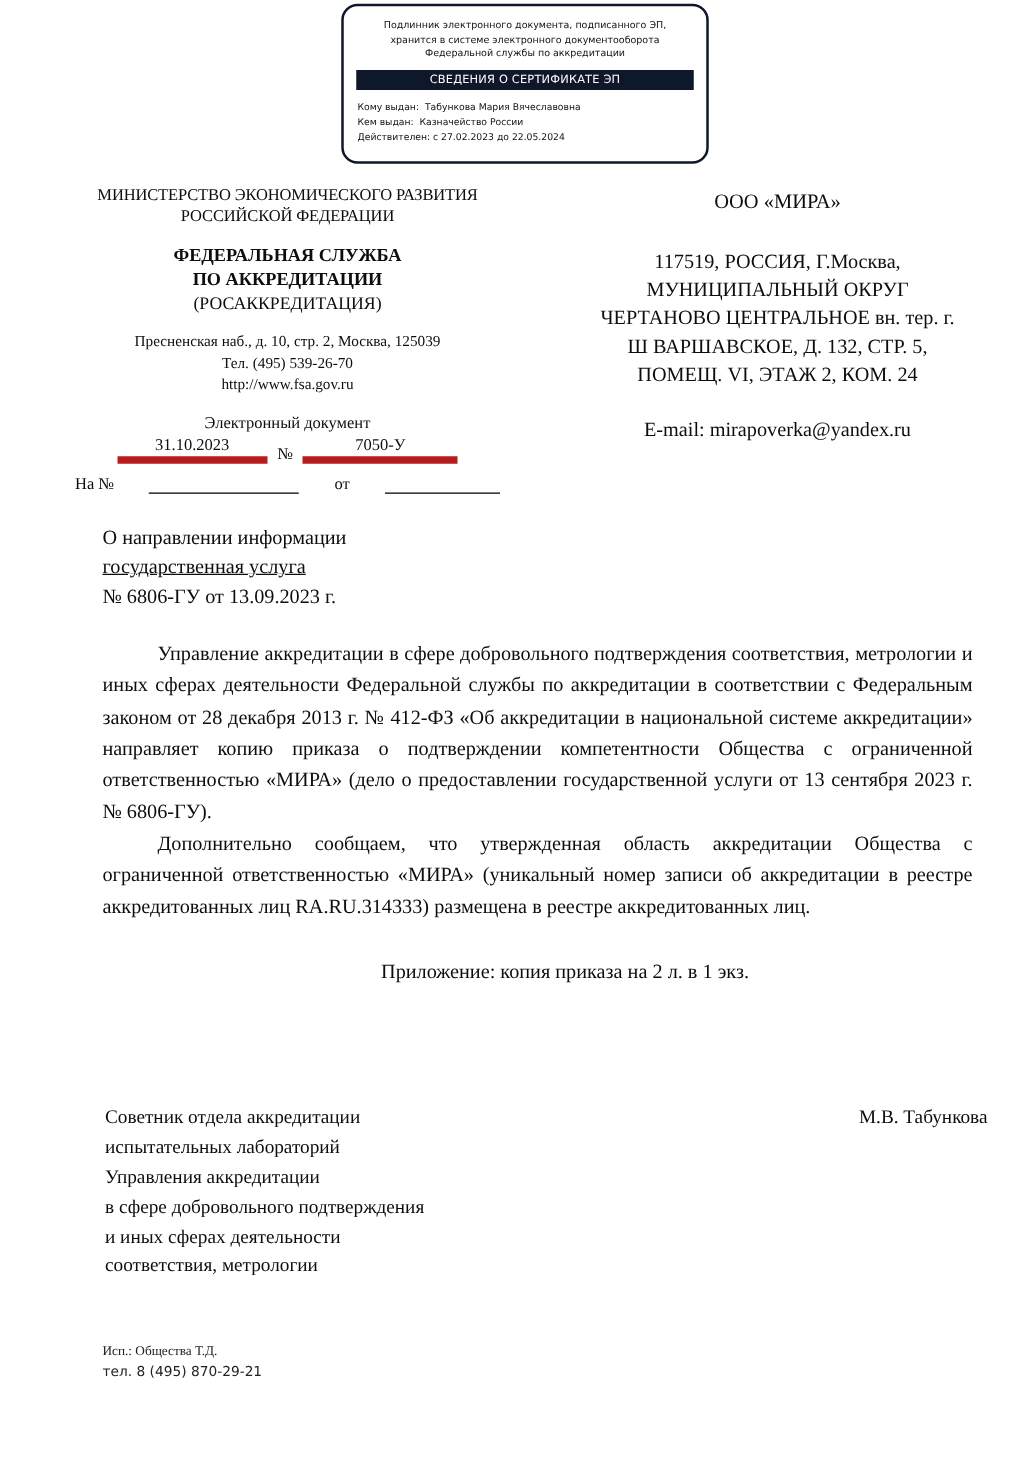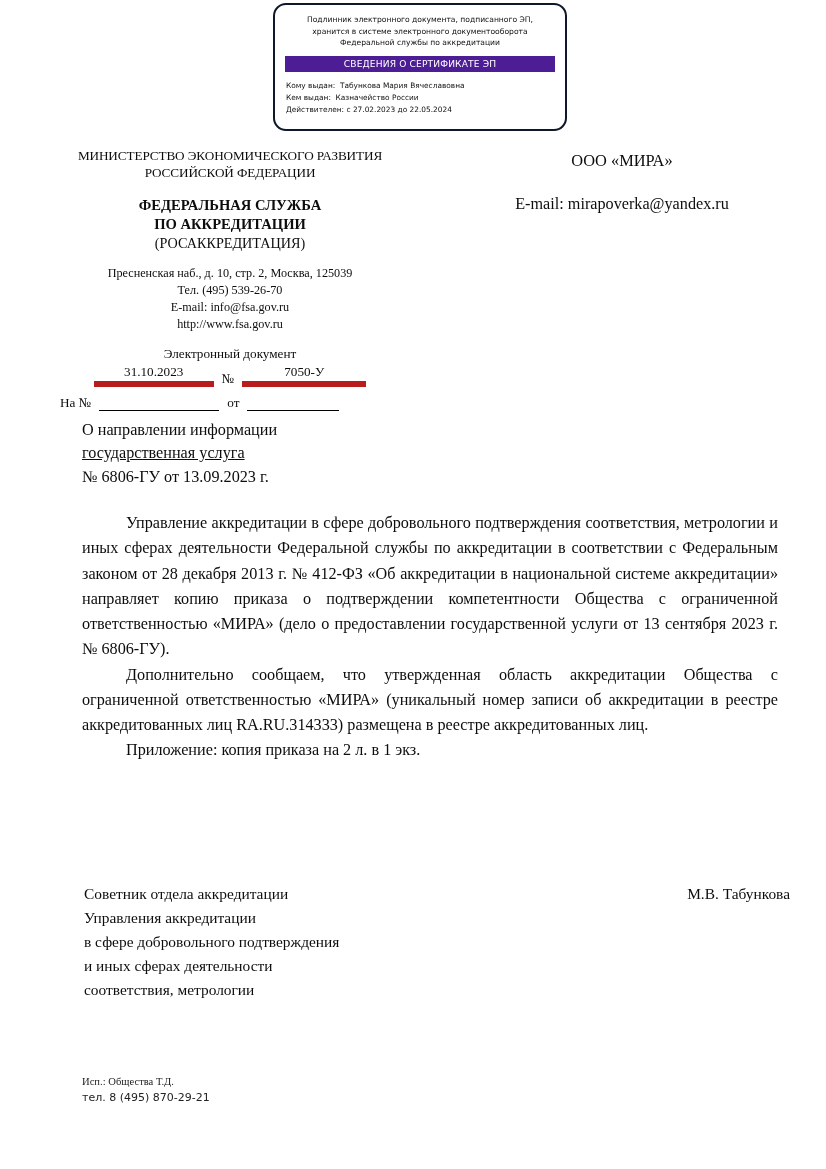--- a/index.html
+++ b/index.html
@@ -32,21 +32,21 @@
   .cert-intro {
     text-align: center;
     font-size: 7.6px;
     line-height: 1.52;
     color: #111;
     padding: 9px 12px 0 12px;
   }
   .cert-intro div { white-space: nowrap; }
   .cert-banner {
     margin: 7px 10px 0 10px;
-    background: #4c1d95;
+    background: #0f172a;
     color: #fff;
     text-align: center;
     font-size: 9.1px;
     letter-spacing: 0.15px;
     padding: 3px 0 3.5px 0;
   }
   .cert-fields {
     margin: 8px 0 0 11px;
     font-size: 7.4px;
     line-height: 1.62;
@@ -111,21 +111,21 @@
     text-align: center;
     padding-bottom: 1px;
   }
   .reg-date { width: 120px; }
   .reg-num  { width: 124px; }
   .reg-gap  { display: inline-block; width: 8px; }
   .reg-line2 {
     margin-top: 7px;
     display: flex;
     align-items: flex-end;
-    justify-content: flex-start;
+    justify-content: space-between;
     font-size: 13.2px;
     white-space: nowrap;
   }
   .reg-line2 .fill { border-bottom: 1px solid #000; }
   .blank-num { width: 120px; }
   .blank-date { width: 92px; }
 
   
   .addressee-block {
     position: absolute;
@@ -170,22 +170,23 @@
     line-height: 1.56;
     text-align: justify;
   }
   .body-zone p {
     margin: 0;
     text-indent: 44px;
     text-align: justify;
     text-justify: inter-word;
   }
   .attach {
+    margin-top: 27px;
     text-indent: 44px;
-    text-align: left;
+    text-align: center;
   }
 
   
   .sign-zone {
     position: absolute;
     left: 84px;
     top: 882px;
     width: 710px;
     font-size: 15.4px;
     line-height: 1.55;
@@ -248,21 +249,20 @@
 
     <div class="agency">
       <div>ФЕДЕРАЛЬНАЯ СЛУЖБА</div>
       <div>ПО АККРЕДИТАЦИИ</div>
       <div class="agency-sub">(РОСАККРЕДИТАЦИЯ)</div>
     </div>
 
     <div class="contacts">
       <div>Пресненская наб., д. 10, стр. 2, Москва, 125039</div>
       <div>Тел. (495) 539-26-70</div>
-      <div>E-mail: info@fsa.gov.ru</div>
       <div>http://www.fsa.gov.ru</div>
     </div>
 
     <div class="edoc-label">Электронный документ</div>
 
     <div class="reg-line">
       <span class="fill reg-date">31.10.2023</span>
       <span class="reg-gap"></span>
       <span>№</span>
       <span class="reg-gap"></span>
@@ -275,40 +275,48 @@
       <span class="fill blank-num">&nbsp;</span>
       <span class="reg-gap"></span>
       <span>от</span>
       <span class="reg-gap"></span>
       <span class="fill blank-date">&nbsp;</span>
     </div>
   </div>
 
   <div class="addressee-block">
     <div class="addressee-name">ООО «МИРА»</div>
+    <div class="addressee-address">
+      <div>117519, РОССИЯ, Г.Москва,</div>
+      <div>МУНИЦИПАЛЬНЫЙ ОКРУГ</div>
+      <div>ЧЕРТАНОВО ЦЕНТРАЛЬНОЕ вн. тер. г.</div>
+      <div>Ш ВАРШАВСКОЕ, Д. 132, СТР. 5,</div>
+      <div>ПОМЕЩ. VI, ЭТАЖ 2, КОМ. 24</div>
+    </div>
     <div class="addressee-email">E-mail: mirapoverka@yandex.ru</div>
   </div>
 </div>
 
 <div class="subject">
   <div>О направлении информации</div>
   <div class="u">государственная услуга</div>
   <div>№ 6806-ГУ от 13.09.2023 г.</div>
 </div>
 
 <div class="body-zone">
   <p>Управление аккредитации в сфере добровольного подтверждения соответствия, метрологии и иных сферах деятельности Федеральной службы по аккредитации в соответствии с Федеральным законом от 28 декабря 2013 г. № 412-ФЗ «Об аккредитации в национальной системе аккредитации» направляет копию приказа о подтверждении компетентности Общества с ограниченной ответственностью «МИРА» (дело о предоставлении государственной услуги от 13 сентября 2023 г. № 6806-ГУ).</p>
   <p>Дополнительно сообщаем, что утвержденная область аккредитации Общества с ограниченной ответственностью «МИРА» (уникальный номер записи об аккредитации в реестре аккредитованных лиц RA.RU.314333) размещена в реестре аккредитованных лиц.</p>
   <div class="attach">Приложение: копия приказа на 2 л. в 1 экз.</div>
 </div>
 
 <div class="sign-zone">
   <div class="sign-row">
     <div class="sign-title">
       <div>Советник отдела аккредитации</div>
+      <div>испытательных лабораторий</div>
       <div>Управления аккредитации</div>
       <div>в сфере добровольного подтверждения</div>
       <div>и иных сферах деятельности</div>
       <div>соответствия, метрологии</div>
     </div>
     <div class="sign-name">М.В. Табункова</div>
   </div>
 </div>
 
 <div class="executor">

